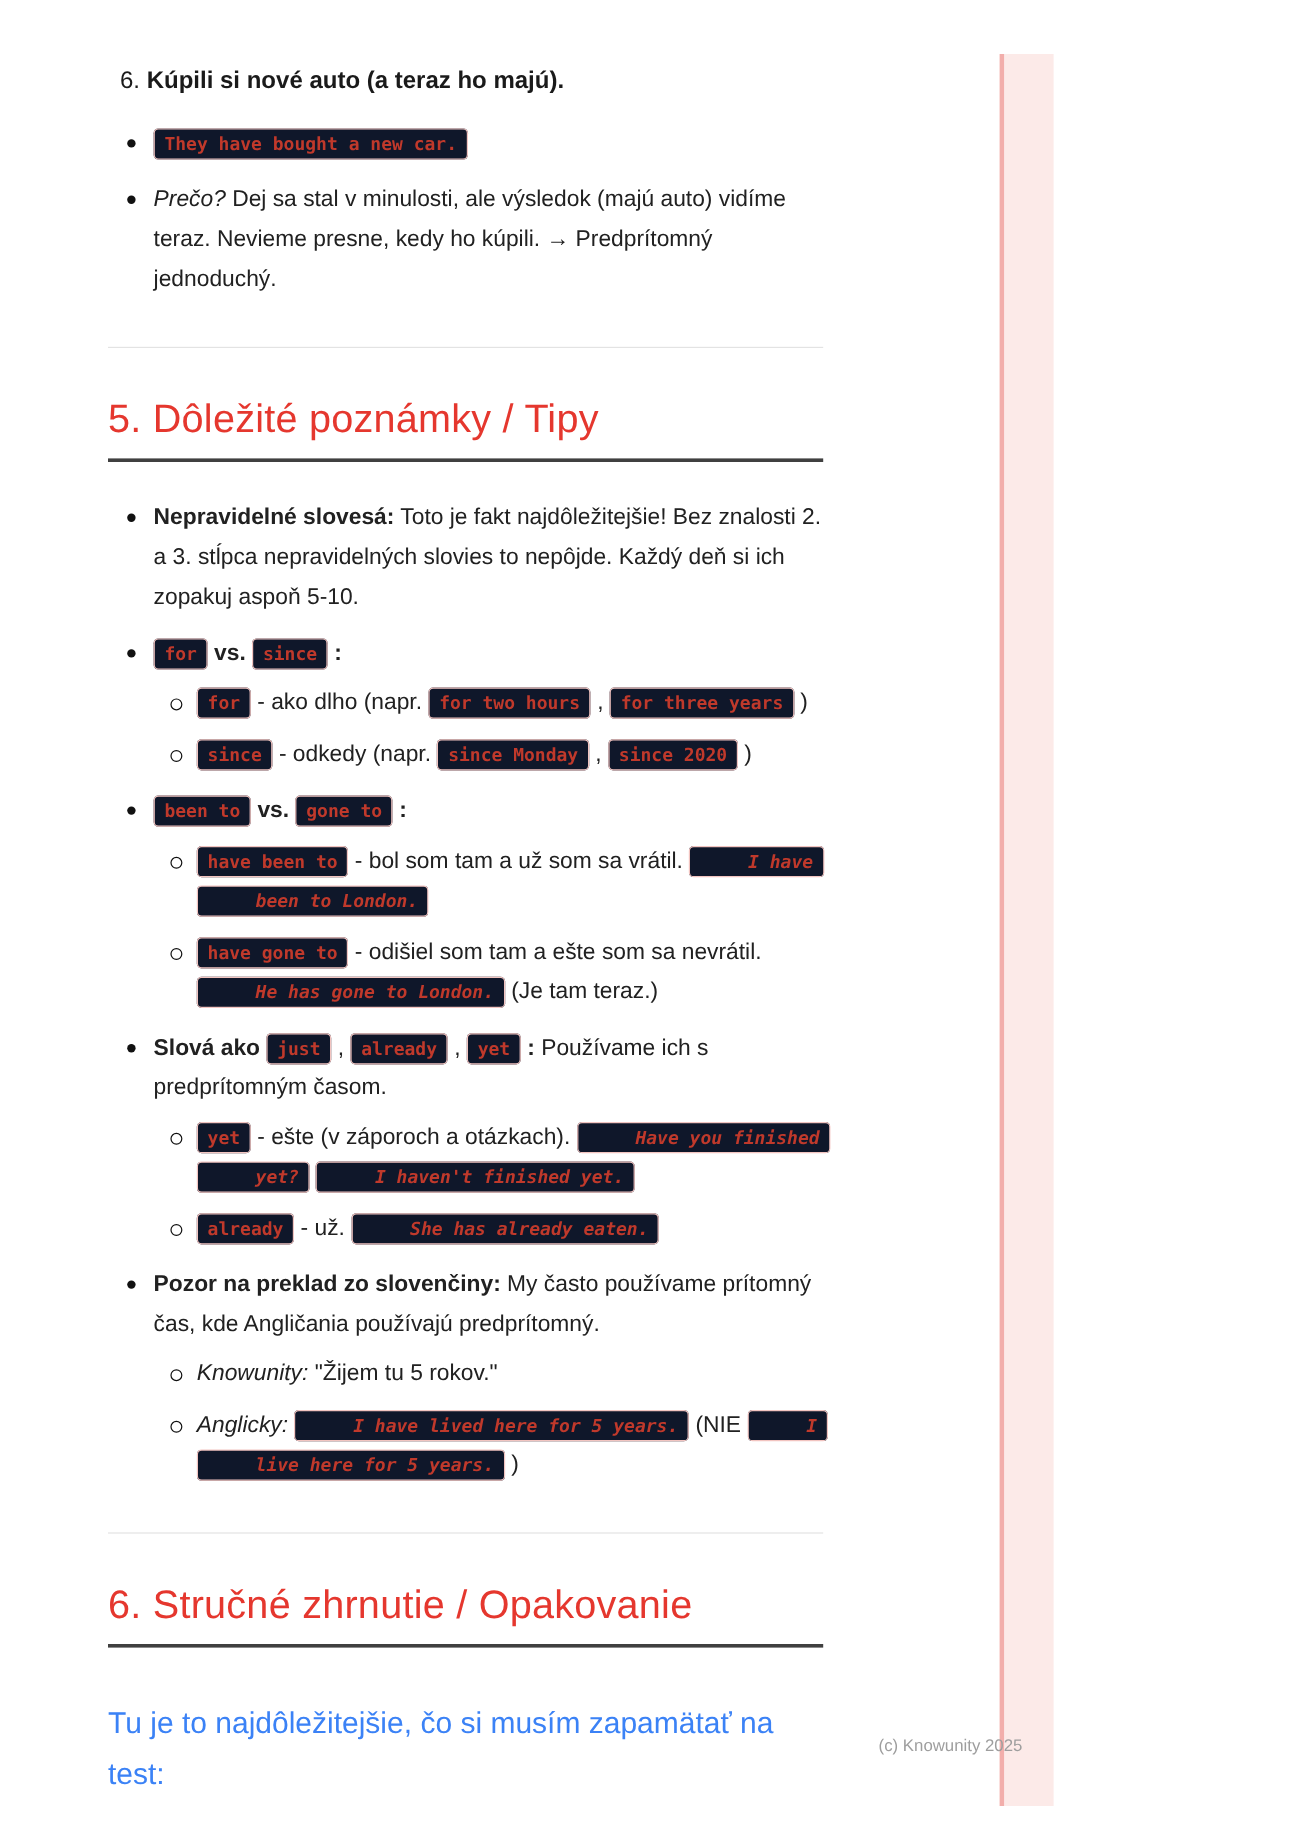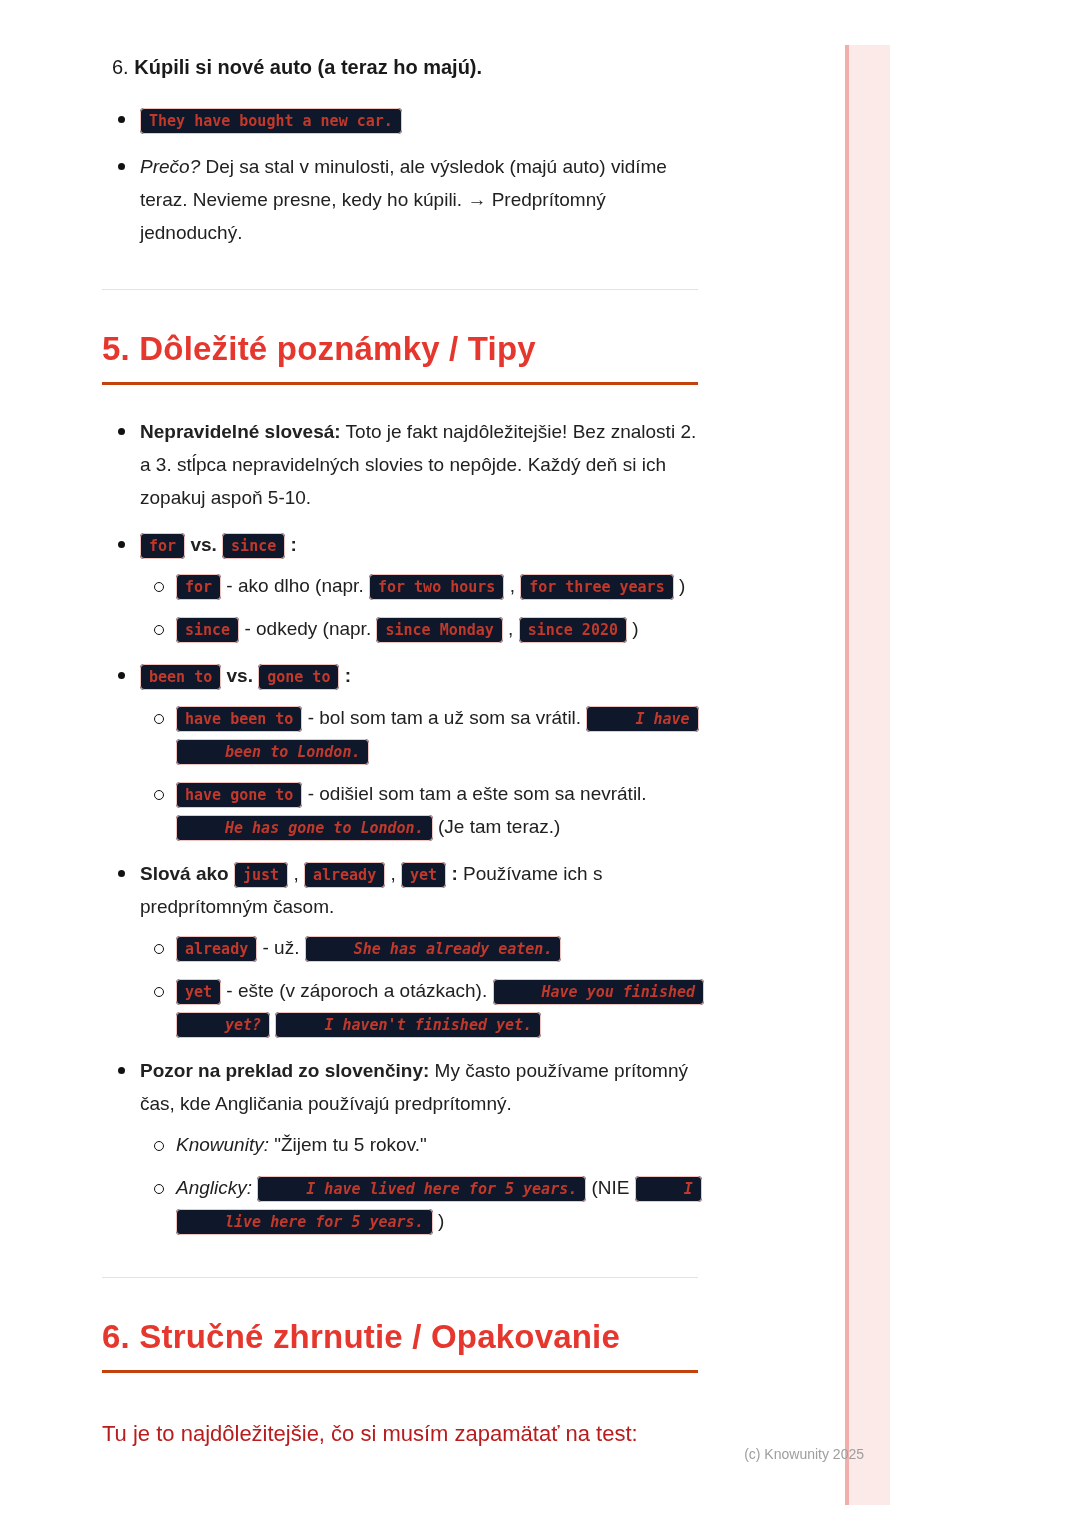--- a/index.html
+++ b/index.html
@@ -5,21 +5,20 @@
   * { margin:0; padding:0; box-sizing:border-box; }
   html,body { background:#ffffff; }
   .page {
     position:relative;
     width:936px;
     height:1528px;
     background:#ffffff;
     overflow:hidden;
     font-family:"Liberation Sans","DejaVu Sans",sans-serif;
     color:#212121;
-    margin-left:12px;
   }
   .content {
     padding:56px 250px 0 90px;
   }
   h3.item-heading {
     font-size:20px;
     font-weight:400;
     margin:0 0 0 10px;
     padding-bottom:24px;
     color:#1a1a1a;
@@ -80,31 +79,31 @@
   code.code-i { font-style:italic;padding-left:48px; }
 
   hr.divider {
     border:none;
     border-top:1px solid #e3e3e3;
     margin:40px 0;
   }
   h2.section-heading {
     color:#e5372e;
     font-size:33px;
-    font-weight:700;
+    font-weight:400;
     padding-bottom:14px;
-    border-bottom:3px solid #c2410c;
+    border-bottom:3px solid #404040;
     margin-bottom:30px;
     letter-spacing:0.2px;
   }
   .summary-intro {
-    font-size:22px;
+    font-size:25px;
     line-height:1.7;
     margin-top:42px;
-    color:#b91c1c;
+    color:#3b82f6;
   }
   .edge-strip {
     position:absolute;
     top:45px;
     right:58px;
     width:45px;
     height:1460px;
     z-index:1;
   }
   .edge-strip .edge-line {
@@ -180,24 +179,24 @@
             <code class="inline-code">have gone to</code><span> - odišiel som tam a ešte som sa nevrátil. </span><code class="inline-code code-i">He has gone to London.</code><span> (Je tam teraz.)</span>
           </li>
         </ul>
       </li>
 
       <li>
         <strong>Slová ako</strong>
         <code class="inline-code">just</code><span> , </span><code class="inline-code">already</code><span> , </span><code class="inline-code">yet</code><strong> :</strong><span> Používame ich s predprítomným časom.</span>
         <ul class="lvl2">
           <li>
+            <code class="inline-code">yet</code><span> - ešte (v záporoch a otázkach). </span><code class="inline-code code-i">Have you finished yet?</code><span> </span> <code class="inline-code code-i">I haven't finished yet.</code>
+          </li>
+          <li>
             <code class="inline-code">already</code><span> - už. </span><code class="inline-code code-i">She has already eaten.</code>
-          </li>
-          <li>
-            <code class="inline-code">yet</code><span> - ešte (v záporoch a otázkach). </span><code class="inline-code code-i">Have you finished yet?</code><span> </span> <code class="inline-code code-i">I haven't finished yet.</code>
           </li>
         </ul>
       </li>
 
       <li>
         <strong>Pozor na preklad zo slovenčiny:</strong><span> My často používame prítomný čas, kde Angličania používajú predprítomný.</span>
         <ul class="lvl2">
           <li>
             <em>Knowunity:</em><span> "Žijem tu 5 rokov."</span>
           </li>

